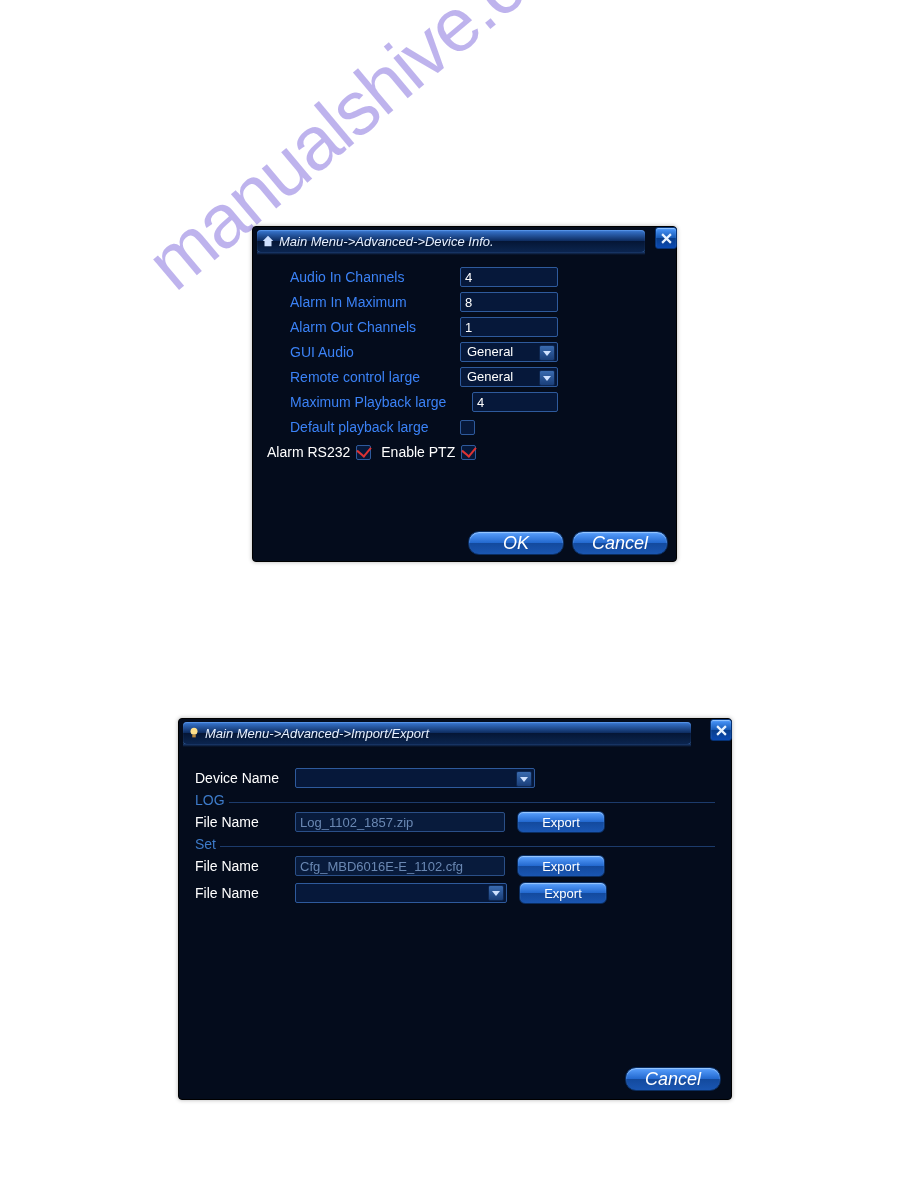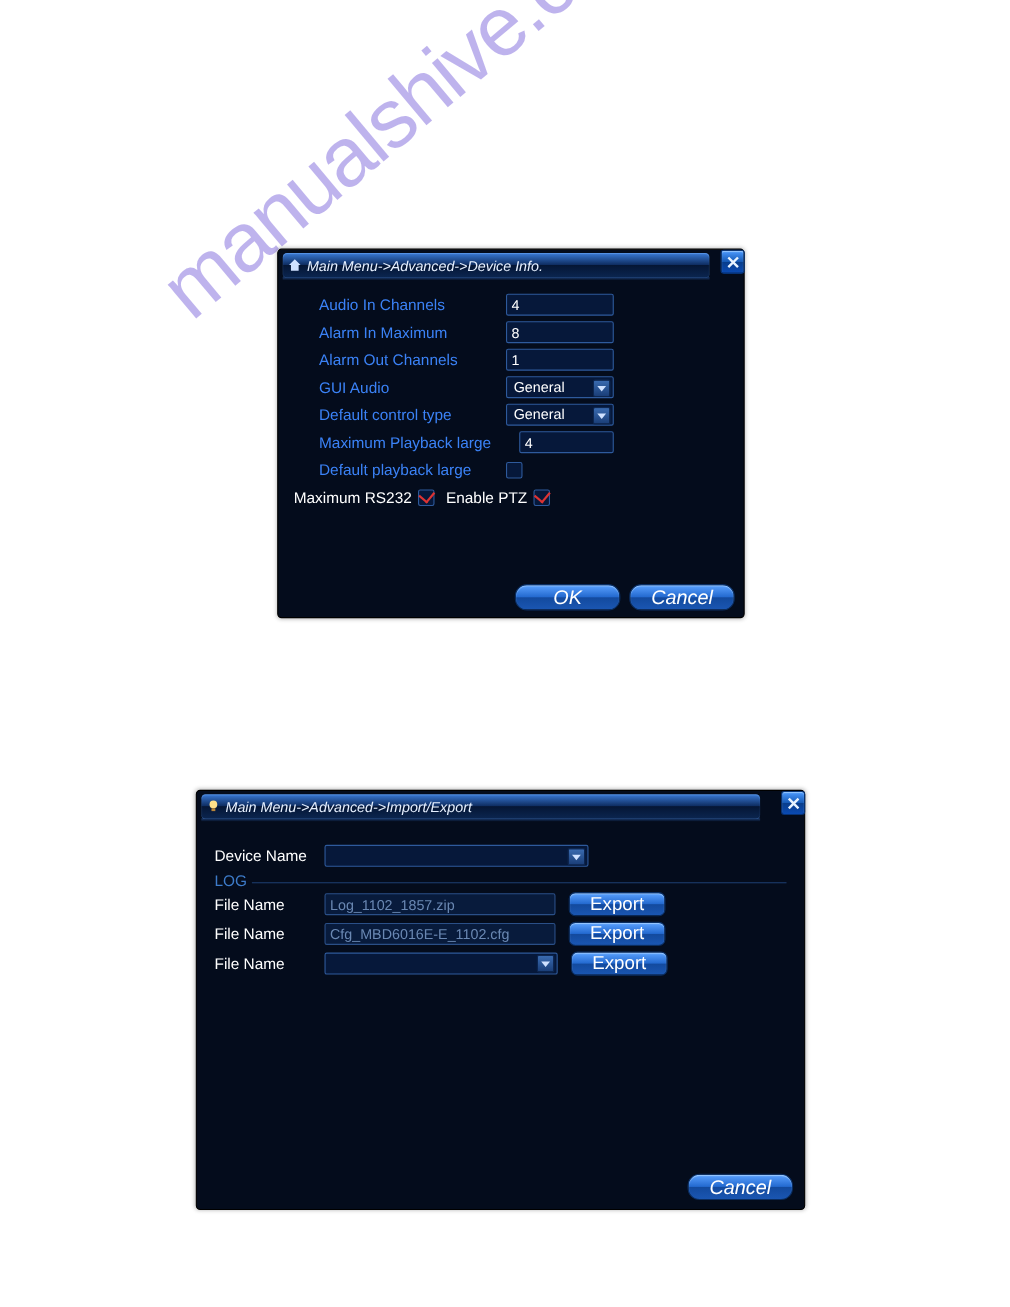--- a/index.html
+++ b/index.html
@@ -91,21 +91,21 @@
   }
   .btn{
     display:inline-flex;align-items:center;justify-content:center;
     min-width:70px;height:22px;padding:0 12px;
     background:linear-gradient(to bottom,#5aa1ff 0%,#246ad0 48%,#134a9e 52%,#1a56b2 100%);
     border:1px solid #0a2d60;border-radius:11px;
     color:#fff;font-size:18px;font-style:italic;
     box-shadow:inset 0 1px 1px rgba(200,230,255,0.6);
     cursor:pointer;
   }
-  .btn.sm{min-width:62px;height:20px;font-size:17px;border-radius:6px;font-style:normal;}
+  .btn.sm{min-width:62px;height:20px;font-size:13px;border-radius:6px;font-style:normal;}
   .group-title{color:#3d7bc9;font-size:14px;display:flex;align-items:center;}
   .group-line{flex:1;height:1px;background:#1c3b6b;margin-left:4px;margin-top:4px;}
   .ro{color:#6a88b3;background:#081b3c;border-color:#2a4f87;}
   
   .wm{
     position:absolute;left:130px;top:240px;width:700px;
     transform:rotate(-40deg);transform-origin:left top;
     font-size:76px;color:rgba(57,24,201,0.33);
     font-family:Arial,Helvetica,sans-serif;
     letter-spacing:-2px;
@@ -149,36 +149,36 @@
         <input class="tinput w80" value="1" style="">
       </div>
       <div class="row">
         <span class="lbl">GUI Audio</span>
         <span class="sel" style="width:98px;">
           <span>General</span>
           <span class="arrow"></span>
         </span>
       </div>
       <div class="row">
-        <span class="lbl">Default control type</span>
+        <span class="lbl">Remote control large</span>
         <span class="sel" style="width:98px;">
           <span>General</span>
           <span class="arrow"></span>
         </span>
       </div>
       <div class="row">
         <span class="lbl" style="width:182px;">Maximum Playback large</span>
         <input class="tinput" style="width: 76px;" value="4">
       </div>
       <div class="row">
         <span class="lbl">Default playback large</span>
         <span class="chk"></span>
       </div>
       <div class="row">
-        <span style="margin-right:6px;">Maximum RS232</span>
+        <span style="margin-right:6px;">Alarm RS232</span>
         <span class="chk checked"></span>
         <span style="margin:0 6px 0 6px;">Enable PTZ</span>
         <span class="chk checked"></span>
       </div>
     </div>
 
     <div style="position:absolute;bottom:6px;right:8px;display:flex;gap:8px;">
       <span class="btn">OK</span>
       <span class="btn">Cancel</span>
     </div>
@@ -215,20 +215,24 @@
         <span>LOG</span>
         <span class="group-line"></span>
       </div>
       <div class="row" style="height:26px;">
         <span style="width:100px;">File Name</span>
         <input class="tinput ro w180" readonly="" value="Log_1102_1857.zip" style="">
         <span style="width:12px;"></span>
         <span class="btn sm">Export</span>
       </div>
 
+      <div class="group-title">
+        <span>Set</span>
+        <span class="group-line"></span>
+      </div>
       <div class="row" style="height:26px;">
         <span style="width:100px;">File Name</span>
         <input class="tinput ro w180" readonly="" value="Cfg_MBD6016E-E_1102.cfg" style="">
         <span style="width:12px;"></span>
         <span class="btn sm">Export</span>
       </div>
       <div class="row" style="height:26px;">
         <span style="width:100px;">File Name</span>
         <span style="position:relative;display:inline-block;">
           <input class="tinput w180" style="padding-right: 20px; width: 186px;" value="">

